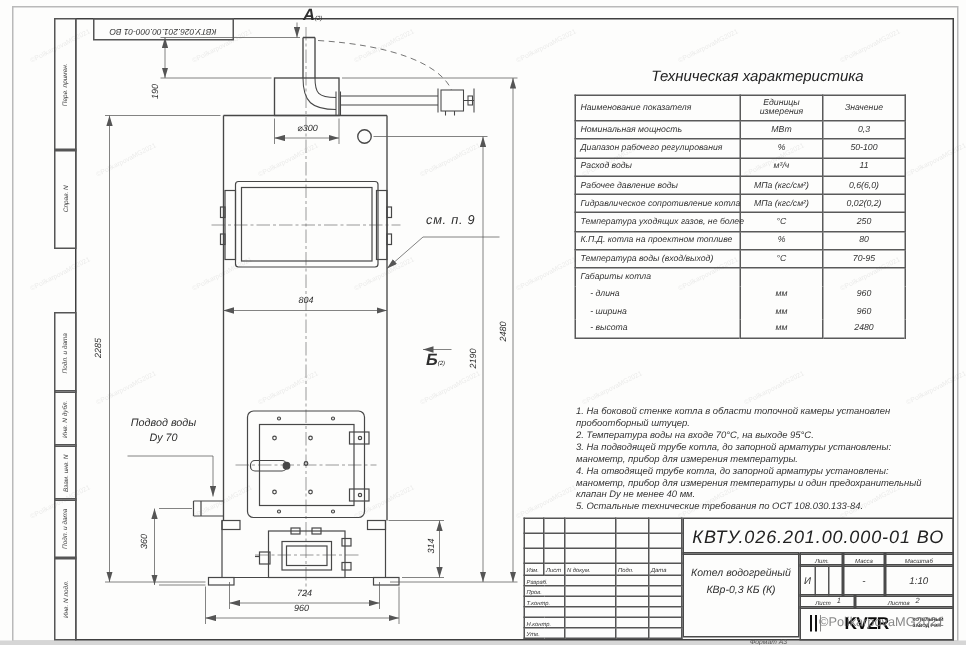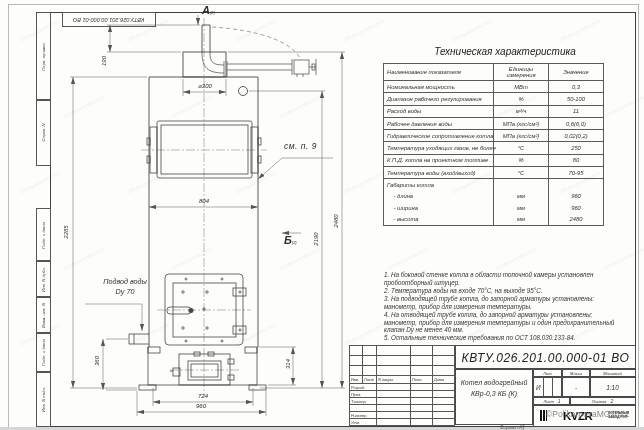--- a/index.html
+++ b/index.html
@@ -200,21 +200,21 @@
       <path d="M258,179 L282,158 H333" marker-start="url(#arw)"></path>
       <path d="M85,304 H142 M142,304 V331" marker-end="url(#arw)"></path>
       <path d="M301,233 H282" marker-end="url(#arw)"></path>
       <path d="M198,15 V25" marker-end="url(#arw)"></path>
     </g>
   </svg>
 
   <span class="abs lbl big" style="left:202px;top:5px;"><span>А</span><span class="ref">(2)</span></span>
   <span class="abs lbl big" style="left:284px;top:235px;"><span>Б</span><span class="ref">(2)</span></span>
   <span class="abs lbl seenote" style="left:284px;top:142px;">см. п. 9</span>
-  <div class="abs lbl water" style="left:92px;top:277px;width:66px;">
+  <div class="abs lbl water" style="left:76px;top:277px;width:66px;">
     <div>Подвод воды</div>
     <div>Dу 70</div>
   </div>
   <span class="abs lbl dim rot" style="left:96px;top:58px;width:16px;">190</span>
   <span class="abs lbl dim" style="left:188px;top:83px;width:34px;">⌀300</span>
   <span class="abs lbl dim" style="left:189px;top:198px;width:30px;">804</span>
   <span class="abs lbl dim rot" style="left:55px;top:229px;width:22px;">2285</span>
   <span class="abs lbl dim rot" style="left:305px;top:236px;width:22px;">2190</span>
   <span class="abs lbl dim rot" style="left:325px;top:218px;width:22px;">2480</span>
   <span class="abs lbl dim rot" style="left:89px;top:358px;width:16px;">360</span>

